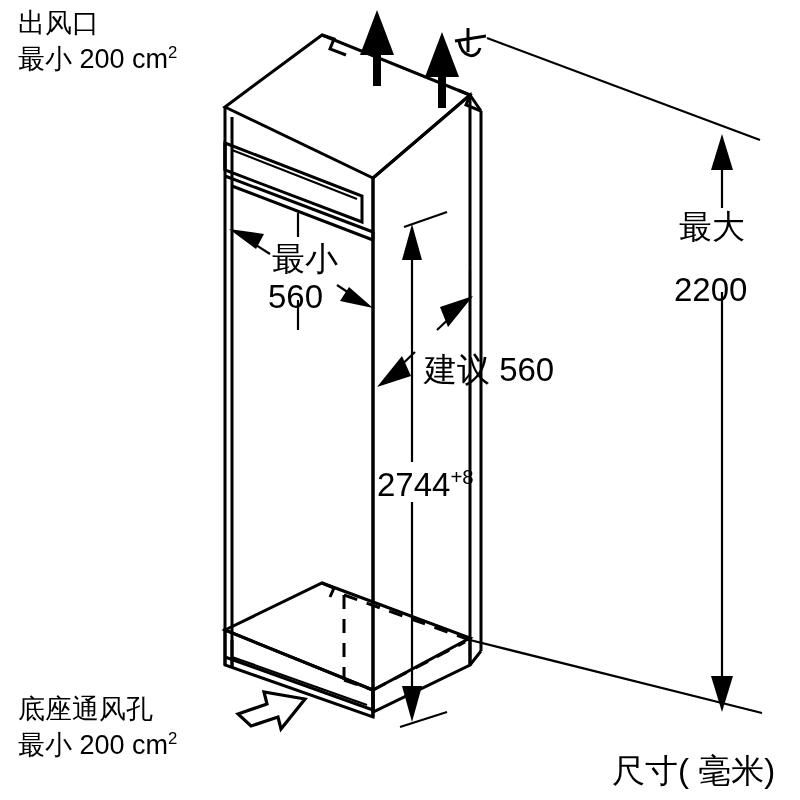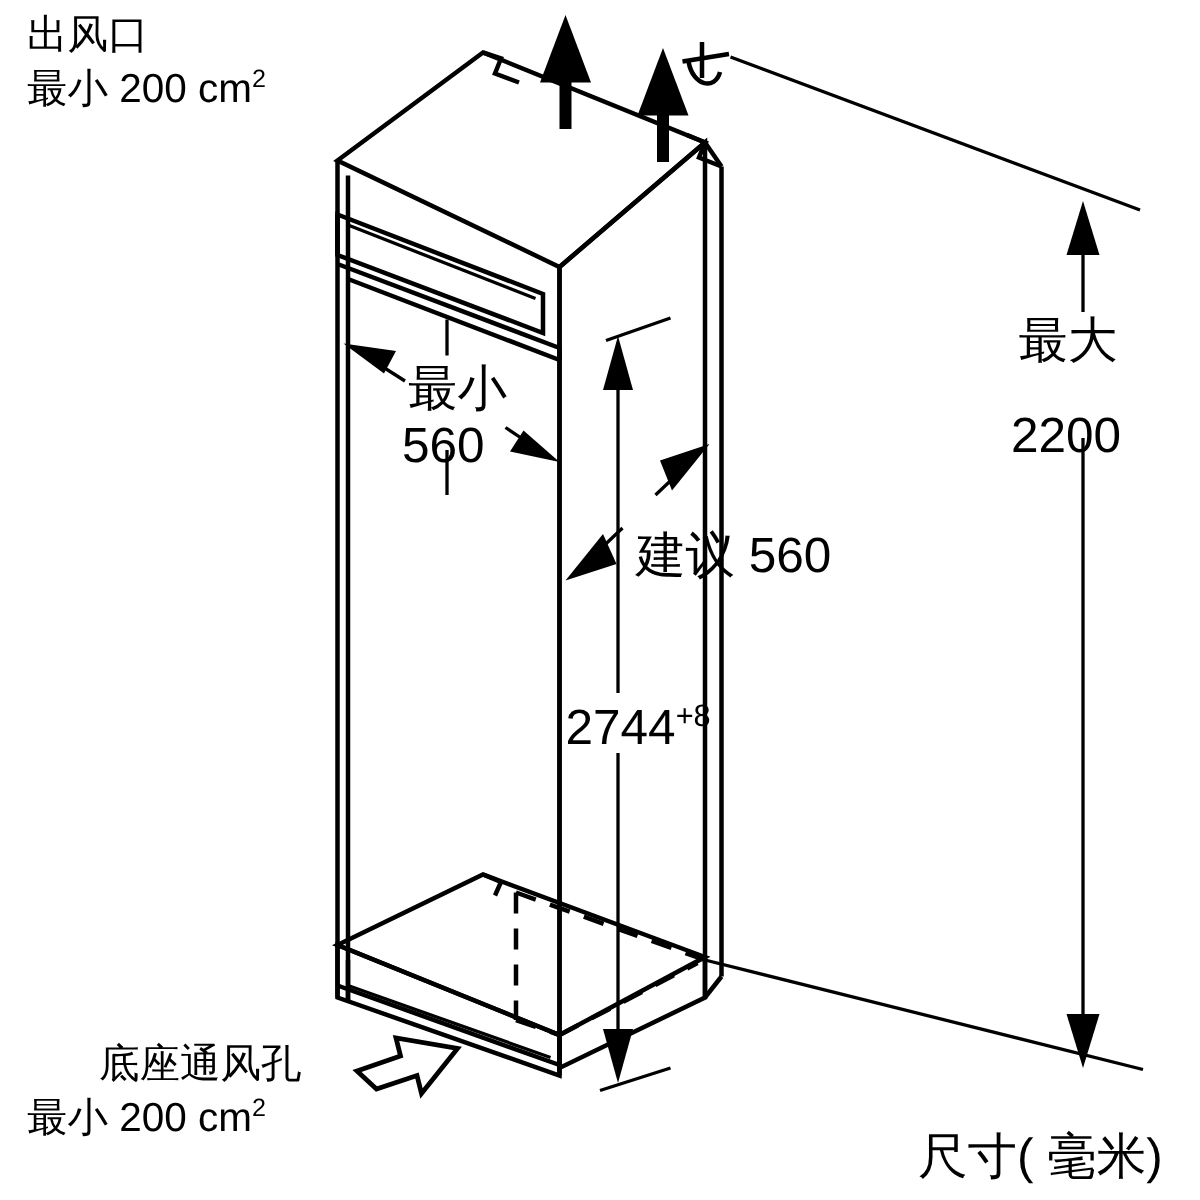--- a/index.html
+++ b/index.html
@@ -190,19 +190,19 @@
 
   <div class="lbl lbl-dim" style="left:424px; top:312px;margin-top:39px;">建议 560</div>
 
 
   <div class="lbl lbl-dim" style="left:377px; top:466px;"><span>2744</span><span class="sup">+8</span></div>
 
   <div class="lbl lbl-dim" style="left:679px; top:208px;">最大</div>
 
   <div class="lbl lbl-dim" style="left:674px; top:246px;margin-top:25px;">2200</div>
 
-  <div class="lbl lbl-note" style="left:18px; top:694px;margin-left:48px;">底座通风孔</div>
+  <div class="lbl lbl-note" style="left:18px; top:694px;">底座通风孔</div>
 
   <div class="lbl lbl-note" style="left:18px; top:730px;"><span>最小 200 cm</span><span class="sup">2</span></div>
 
   <div class="lbl lbl-unit" style="left:612px; top:752px;">尺寸( 毫米)</div>
 
 </div>
 
 </body></html>

